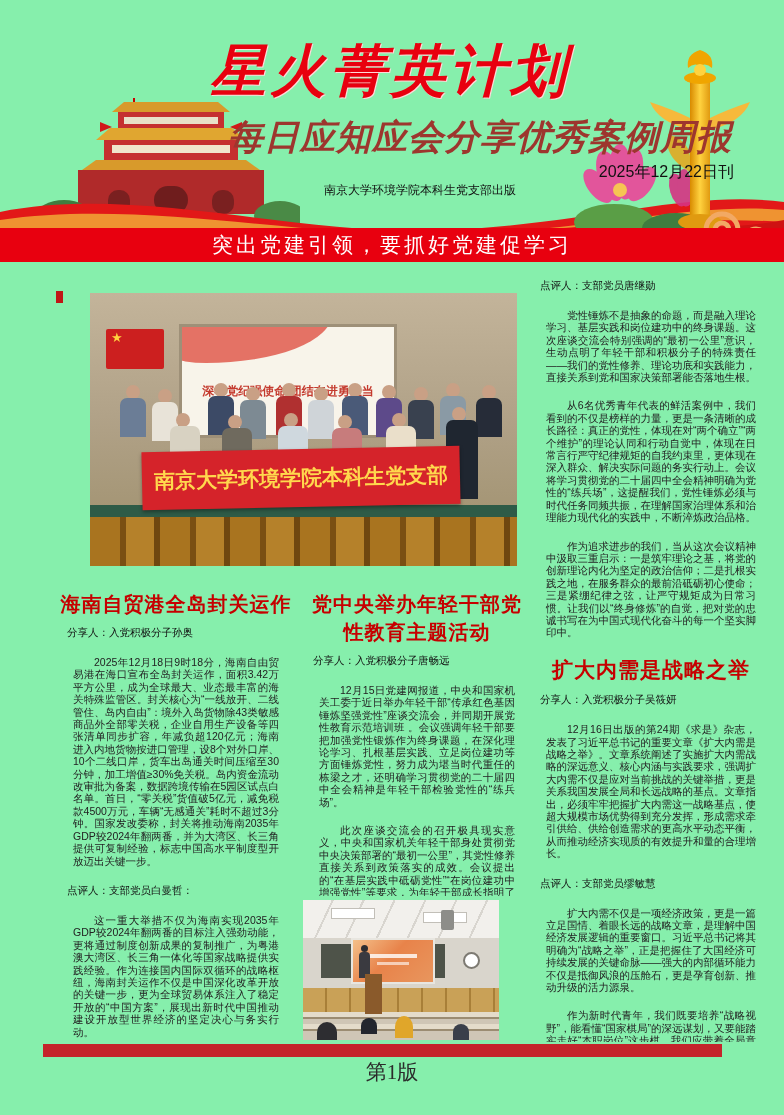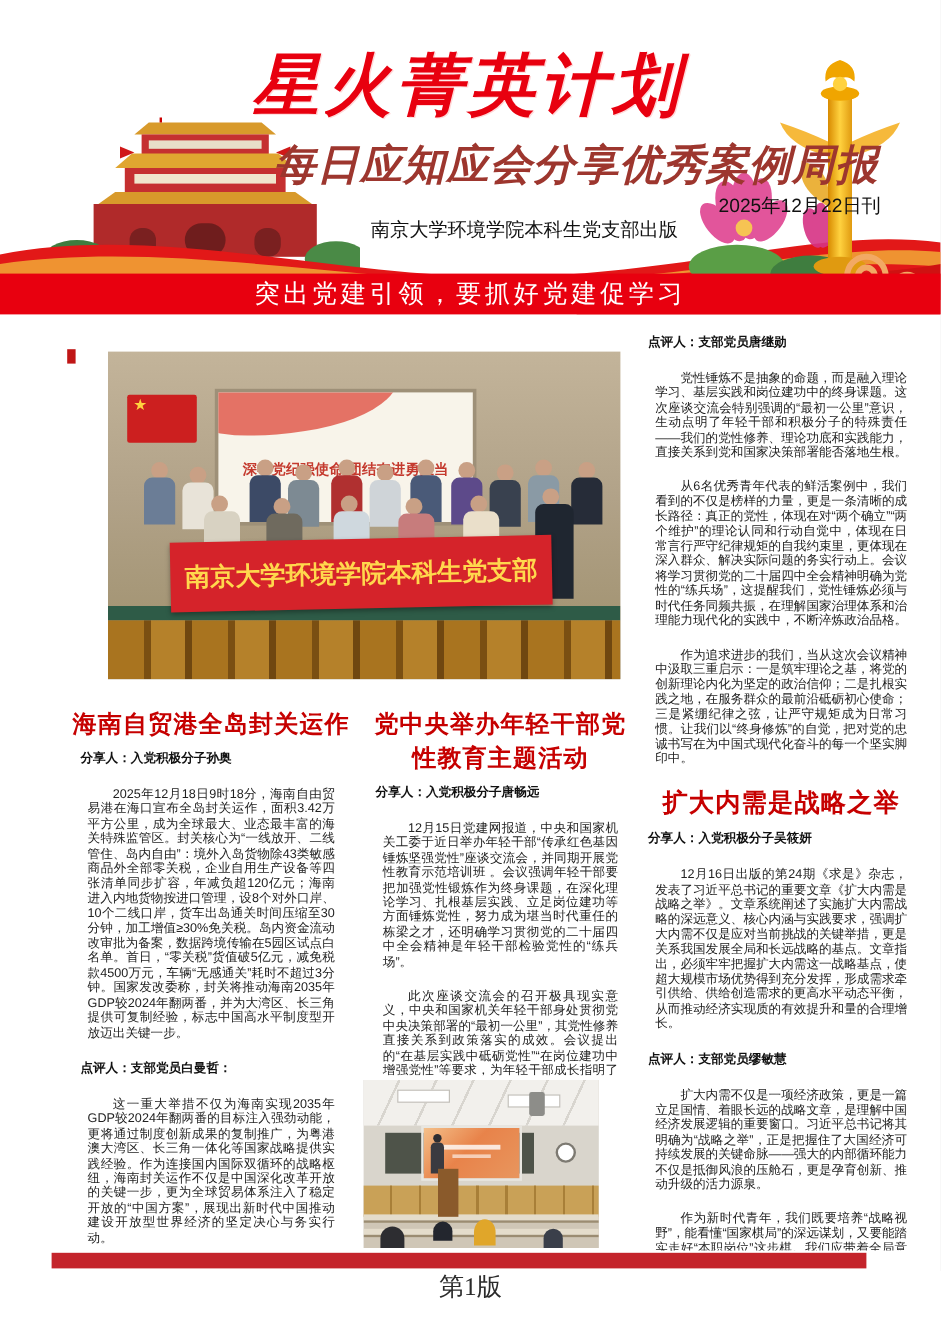--- a/index.html
+++ b/index.html
@@ -1,44 +1,44 @@
 <!DOCTYPE html>
 <html><head>
 <meta charset="utf-8">
 <style>
   html,body{margin:0;padding:0;background:#e9e9e9;}
-  .page{position:relative;width:784px;height:1115px;margin:0 auto;background:#ffffff;
+  .page{position:relative;width:784px;height:1115px;margin:0 auto;background:#86efac;
         font-family:"Liberation Sans","DejaVu Sans",sans-serif;overflow:hidden;}
 
   
   .masthead{position:absolute;left:0;top:0;width:784px;height:262px;}
   .m-title{position:absolute;left:10px;top:34px;width:760px;text-align:center;z-index:5;
            font-size:56px;font-weight:bold;font-style:italic;color:#e8000f;letter-spacing:4px;
            text-shadow:1px 1px 0 #ffd9d9;}
   .m-sub{position:absolute;left:180px;top:114px;width:600px;text-align:center;z-index:5;
          font-size:35px;font-weight:bold;font-style:italic;color:#9d362e;letter-spacing:1px;}
   .m-date{position:absolute;left:140px;top:162px;width:594px;text-align:right;z-index:5;
           font-size:16px;color:#111;}
-  .m-pub{position:absolute;left:140px;top:182px;width:594px;text-align:center;z-index:5;
-         font-size:16px;color:#111;}
+  .m-pub{position:absolute;left:123px;top:182px;width:594px;text-align:center;z-index:5;
+         font-size:12px;color:#111;}
   .deco{position:absolute;z-index:1;}
   .slogan-bar{position:absolute;left:0;top:228px;width:784px;height:34px;background:#e8000f;z-index:6;
               display:flex;align-items:center;justify-content:center;}
   .slogan-bar span{color:#fff;font-weight:normal;font-size:21px;letter-spacing:3px;}
 
   
   .tick{position:absolute;left:56px;top:291px;width:7px;height:12px;background:#c01616;}
   .col{position:absolute;overflow:hidden;color:#222;}
   .col-left{left:57px;top:590px;width:238px;height:452px;}
   .col-mid{left:303px;top:590px;width:228px;height:306px;}
   .col-right{left:530px;top:278px;width:242px;height:764px;}
   .headline{color:#c60000;font-weight:bold;text-align:center;font-size:20px;line-height:1.4;
             margin:0 0 7px 0;letter-spacing:1px;}
   .headline.right-h{font-size:21px;margin:12px 0 8px 0;}
-  .byline{font-weight:bold;font-size:10.5px;line-height:15px;margin:0;padding-left:10px;color:#111;}
+  .byline{font-weight:normal;font-size:10.5px;line-height:15px;margin:0;padding-left:10px;color:#111;}
   .b{font-size:10.5px;line-height:12.4px;text-align:justify;text-indent:2em;margin:16px;color:#222;}
 
   
   .gphoto{position:absolute;left:90px;top:293px;width:427px;height:273px;overflow:hidden;
           background:linear-gradient(180deg,#c3b49a 0%,#b1a288 45%,#a59676 78%,#8d8062 100%);}
   .gp-screen{position:absolute;left:92px;top:34px;width:212px;height:108px;background:#f8f4ea;
              box-shadow:0 0 0 3px #9e9078;overflow:hidden;}
   .gp-screen .mt{position:absolute;left:-30px;top:-34px;width:180px;height:70px;background:#e05a4e;
                  border-radius:0 0 70% 30%;opacity:.85;}
   .gp-screen .tx{position:absolute;left:0;top:56px;width:100%;text-align:center;color:#c43a2e;

